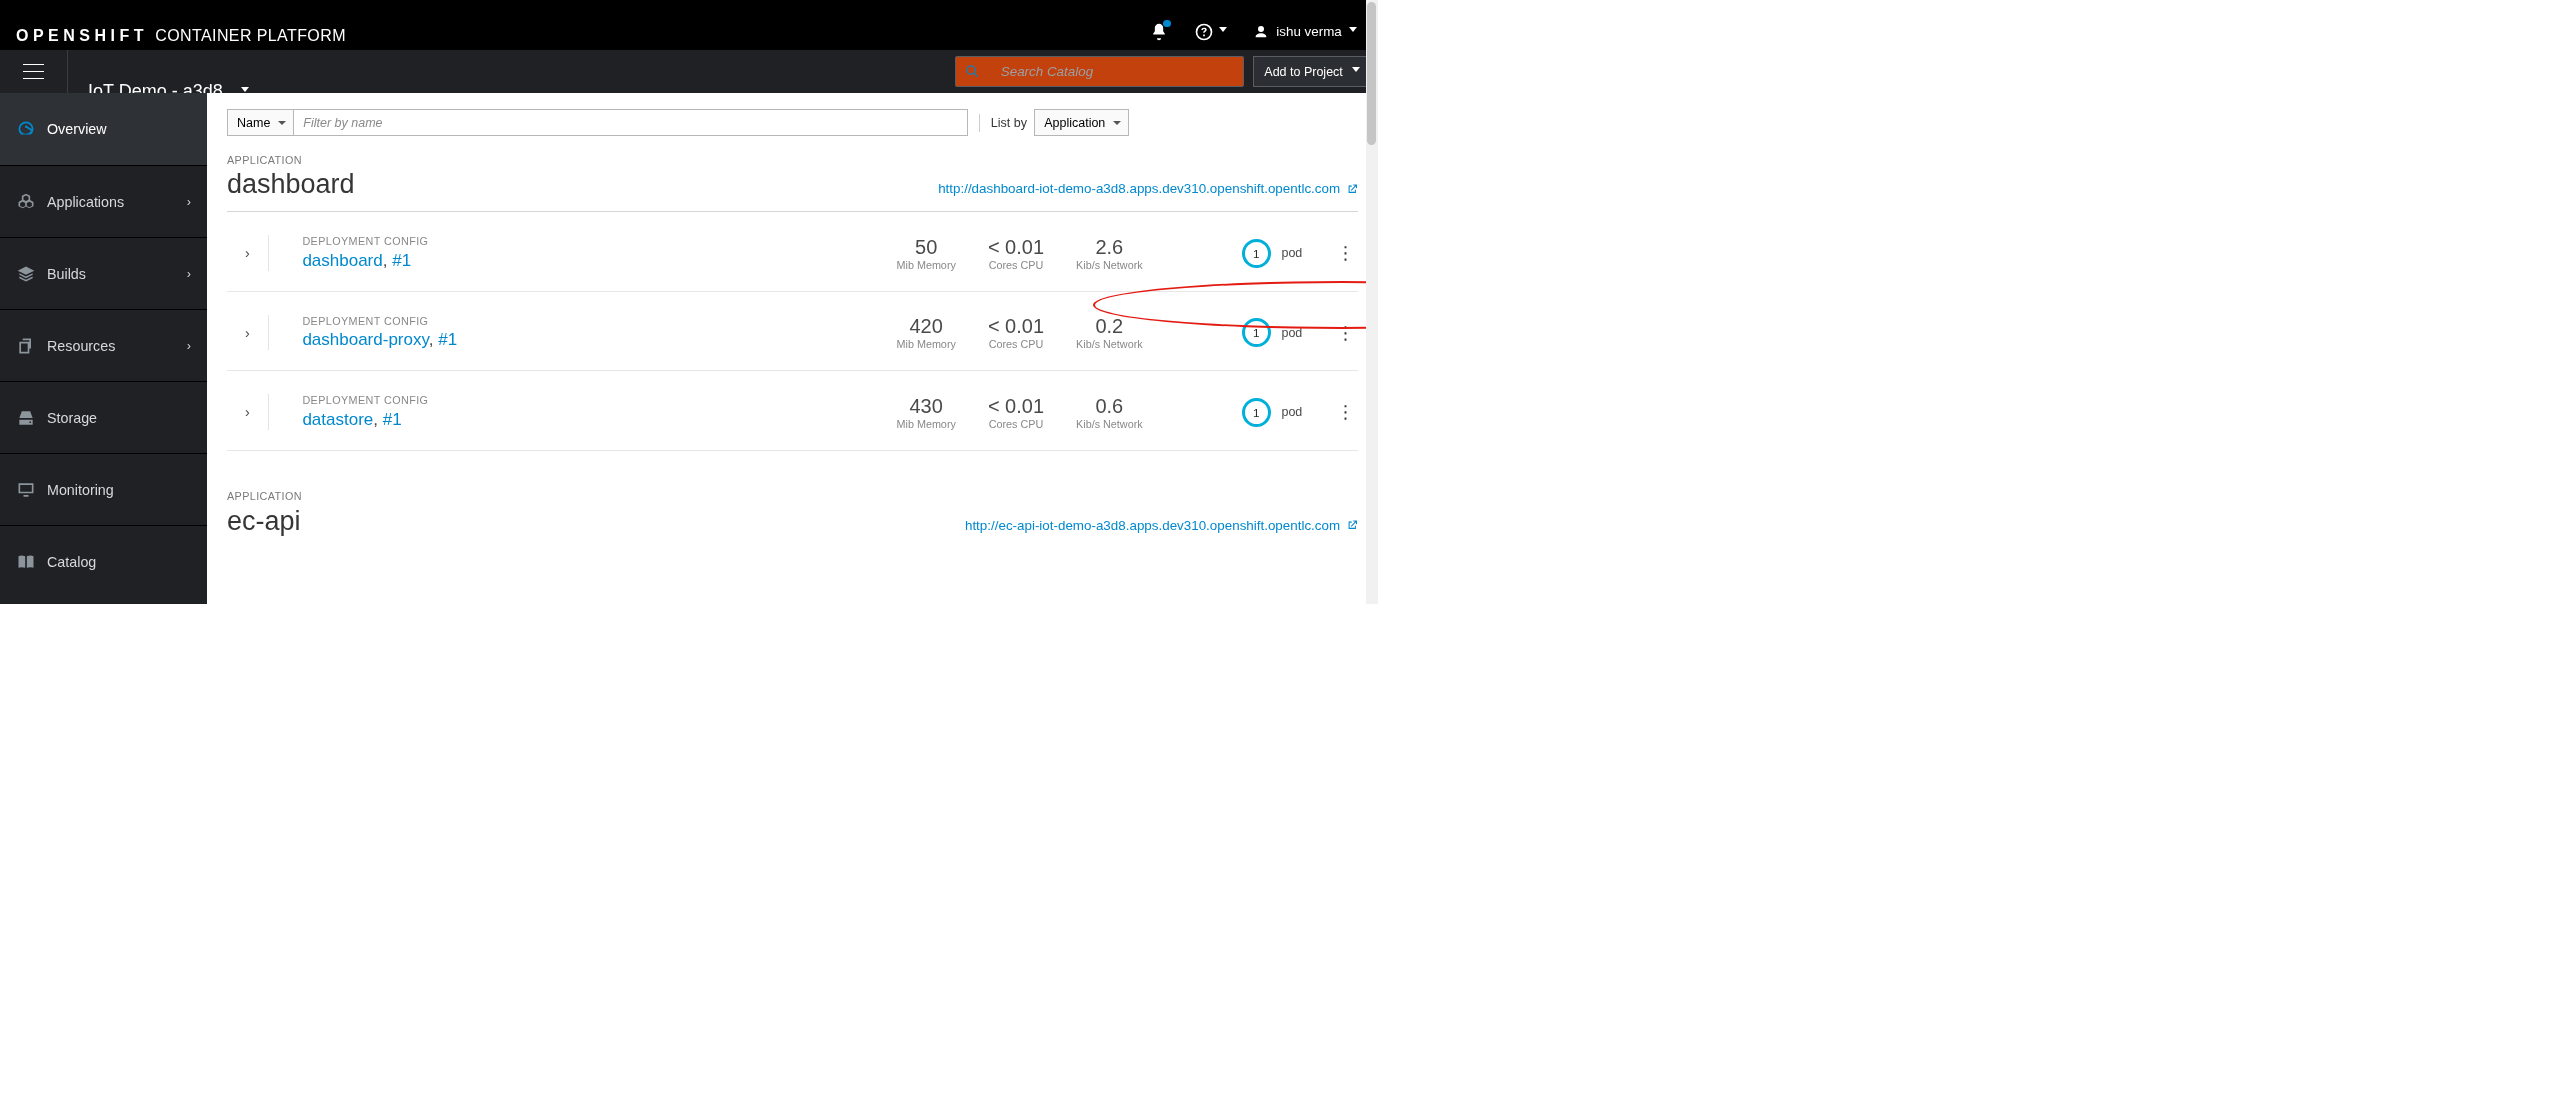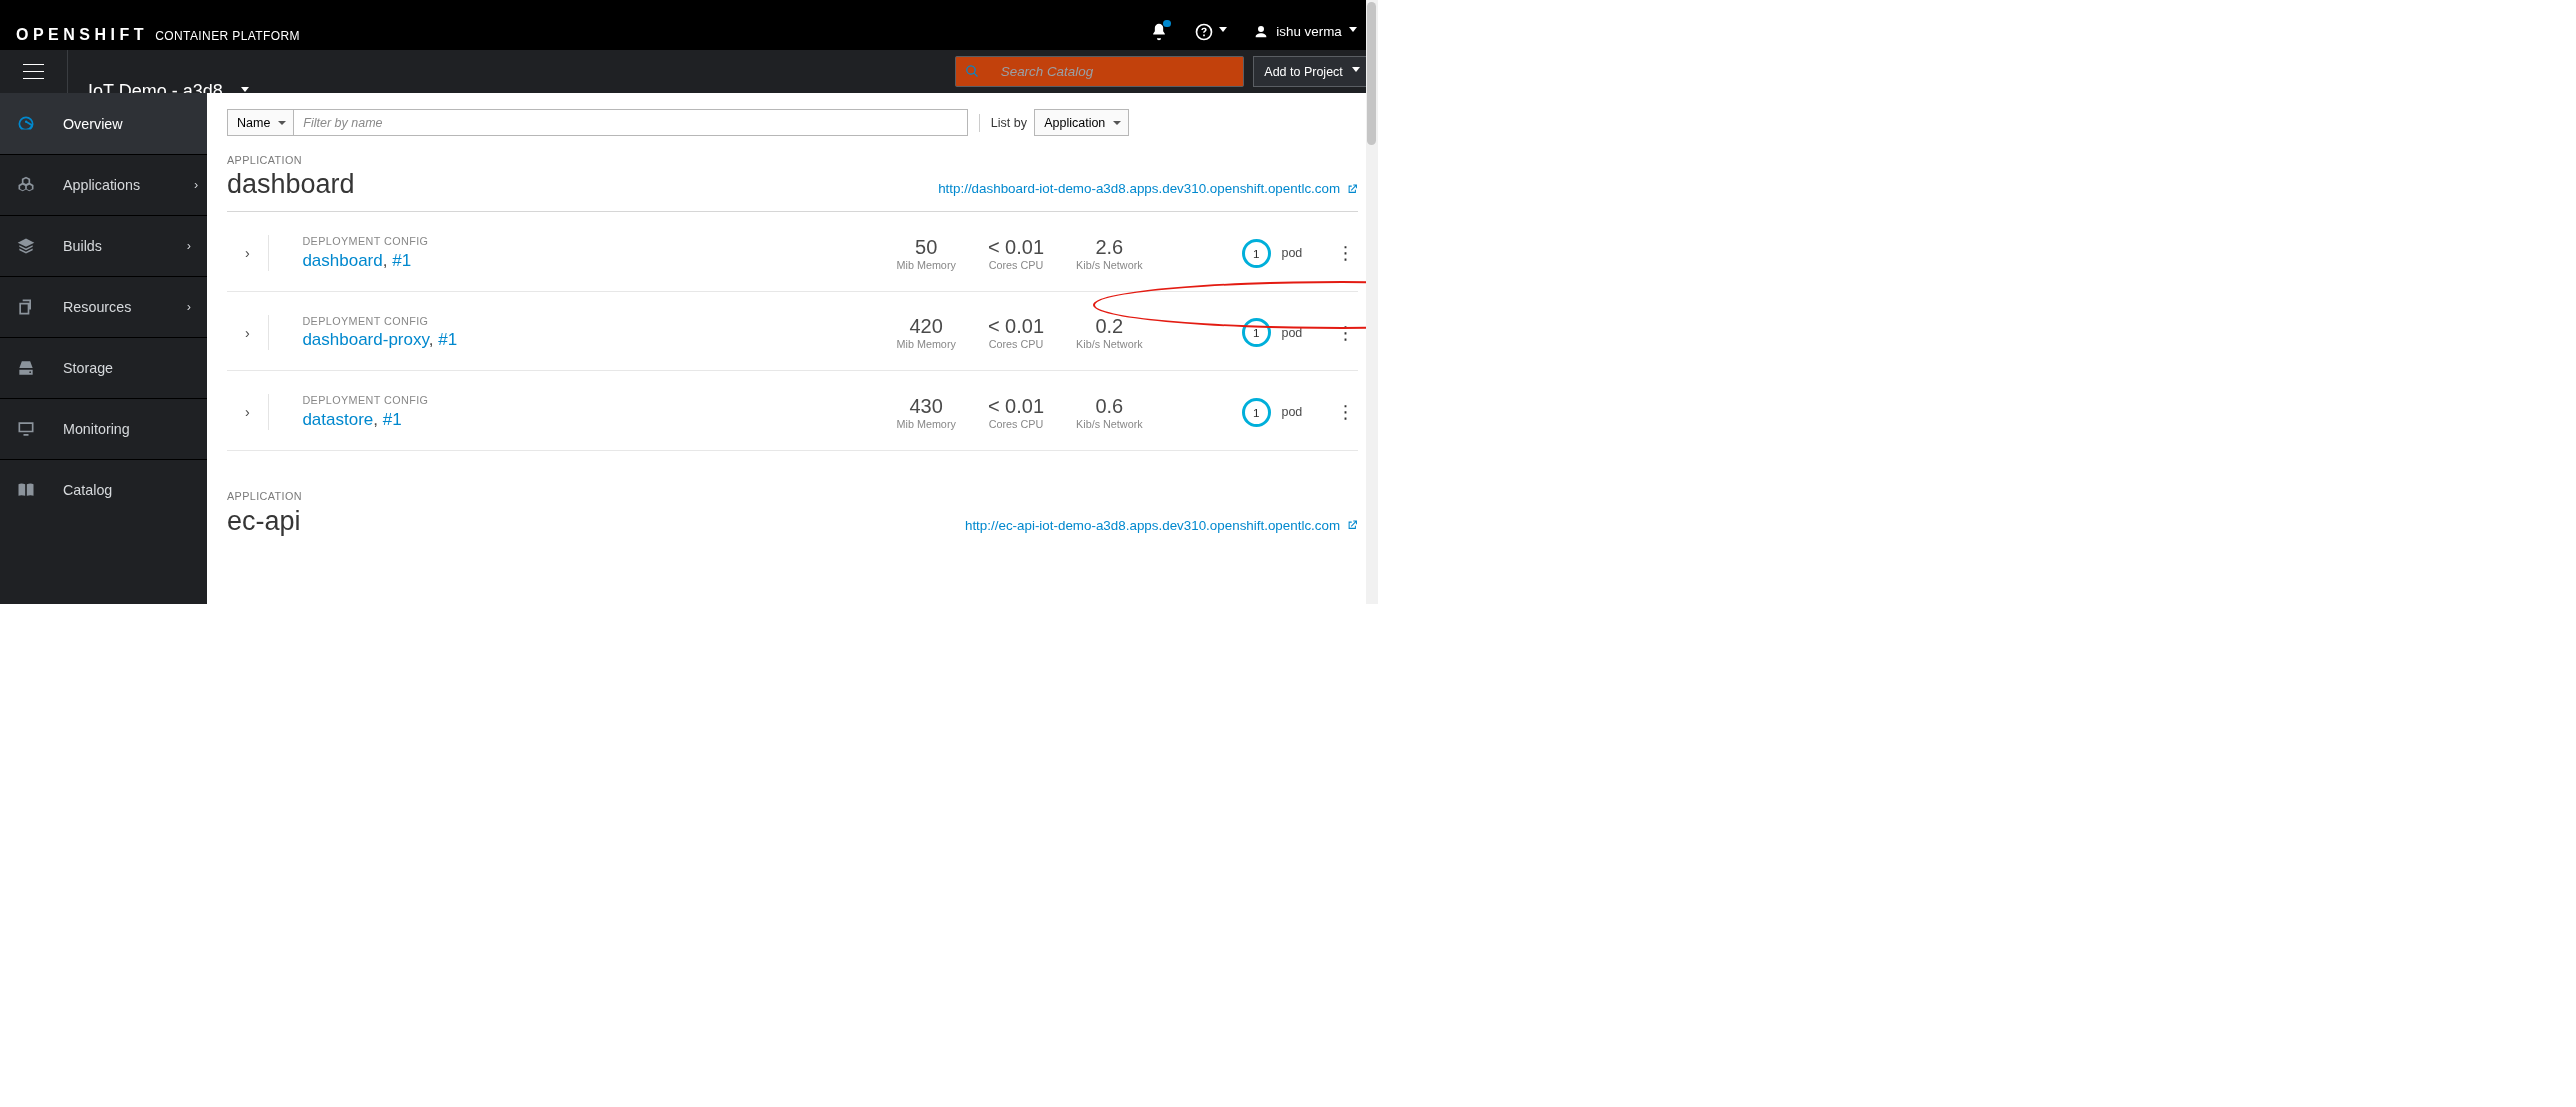--- a/index.html
+++ b/index.html
@@ -1,21 +1,21 @@
 <!DOCTYPE html>
 <html style="font-size:14.3px"><head>
 <meta charset="utf-8">
 <style>
   * { box-sizing: border-box; margin: 0; padding: 0; }
   html, body { height: 100%; font-family: "Helvetica Neue", Arial, sans-serif; background:#fff; }
   body { display:flex; flex-direction:column; width:1378px; height:604px; overflow:hidden; position:relative; }
   .topbar { background:#000; color:#fff; height:50px; display:flex; align-items:center; justify-content:space-between; padding:13px 20px 0 16px; }
   .brand { display:flex; align-items:baseline; gap:7.2px; }
   .brand-strong { font-weight:800; letter-spacing:4.5px; font-size:16px; }
-  .brand-light  { font-weight:300; font-size:12px; letter-spacing:0.4px;margin-top:9px; }
+  .brand-light  { font-weight:300; font-size:16px; letter-spacing:0.4px;margin-top:9px; }
   .top-actions { display:flex; align-items:center; gap:25px; }
   .top-icon { position:relative; display:flex; align-items:center; gap:5.4px; color:#fff; }
   .top-icon svg { width:20px; height:20px; fill:#fff; }
   .notif-dot { position:absolute; top:-1.8px; right:-1.8px; width:7.2px; height:7.2px; border-radius:50%; background:#0088ce; }
   .caret-down { width:9px; height:9px; }
   .caret-down::after { content:""; display:block; width:0;height:0;border-left:4.5px solid transparent;border-right:4.5px solid transparent;border-top:5.4px solid #fff; }
   .user { display:flex; align-items:center; gap:7.2px; font-size:13.4px;text-align:right; }
 
   .secondbar { background:#1f2124; height:43px; display:flex; align-items:center; color:#fff; }
   .hamburger-wrap { width:68px; display:flex; align-items:center; justify-content:center; height:100%; border-right:0.9px solid #3a3d41; }
@@ -25,21 +25,21 @@
   .project-selector .caret-down::after { border-top-color:#fff; }
   .secondbar-right { margin-left:auto; display:flex; align-items:center; gap:9px; padding-right:0; }
   .search-catalog { background:#c2410c; border:0.9px solid #5a5e63; border-radius:1.8px; display:flex; align-items:center; height:30.5px; width:289px; padding:0 9px; gap:22px; }
   .search-catalog svg { width:14.3px; height:14.3px; fill:#0088ce; }
   .search-catalog input { flex:1; background:transparent; border:0; outline:0; color:#fff; font-style:italic; font-size:13.4px; }
   .search-catalog input::placeholder { color:#9aa0a6; }
   .add-to-project { background:#2b2e33; border:0.9px solid #5a5e63; height:30.5px; display:flex; align-items:center; padding:0 10.8px; gap:9px; font-size:12.5px; margin-right:5.4px; }
 
   .below { display:flex; flex:1; overflow:hidden; }
   .sidebar { width:207px; background:#1f2124; color:#d6d9dc; display:flex; flex-direction:column; }
-  .sidebar-item { display:flex; align-items:center; gap:27px; padding:0 16px; height:61px; border-top:0.9px solid #000; font-size:14.3px; cursor:pointer; }
+  .sidebar-item { display:flex; align-items:center; gap:11px; padding:0 16px; height:72px; border-top:0.9px solid #000; font-size:14.3px; cursor:pointer; }
   .sidebar-item:first-child { border-top:0; }
   .sidebar-item.active { background:#2e3136; color:#fff; }
   .sidebar-item .spacer { flex:1; }
   .side-icon { width:20px; height:20px; display:flex; align-items:center; justify-content:center; }
   .side-icon svg { width:20px; height:20px; fill:#8c949c; }
   .sidebar-item.active .side-icon svg { fill:#0088ce; }
   .chev-right { font-size:12.5px; color:#d6d9dc; }
 
   .main { flex:1; background:#fff; overflow:auto; position:relative; }
   .filters { display:flex; align-items:center; gap:0; padding:16px 20px 12.5px 20px; border-color:#b9b9b9; }

